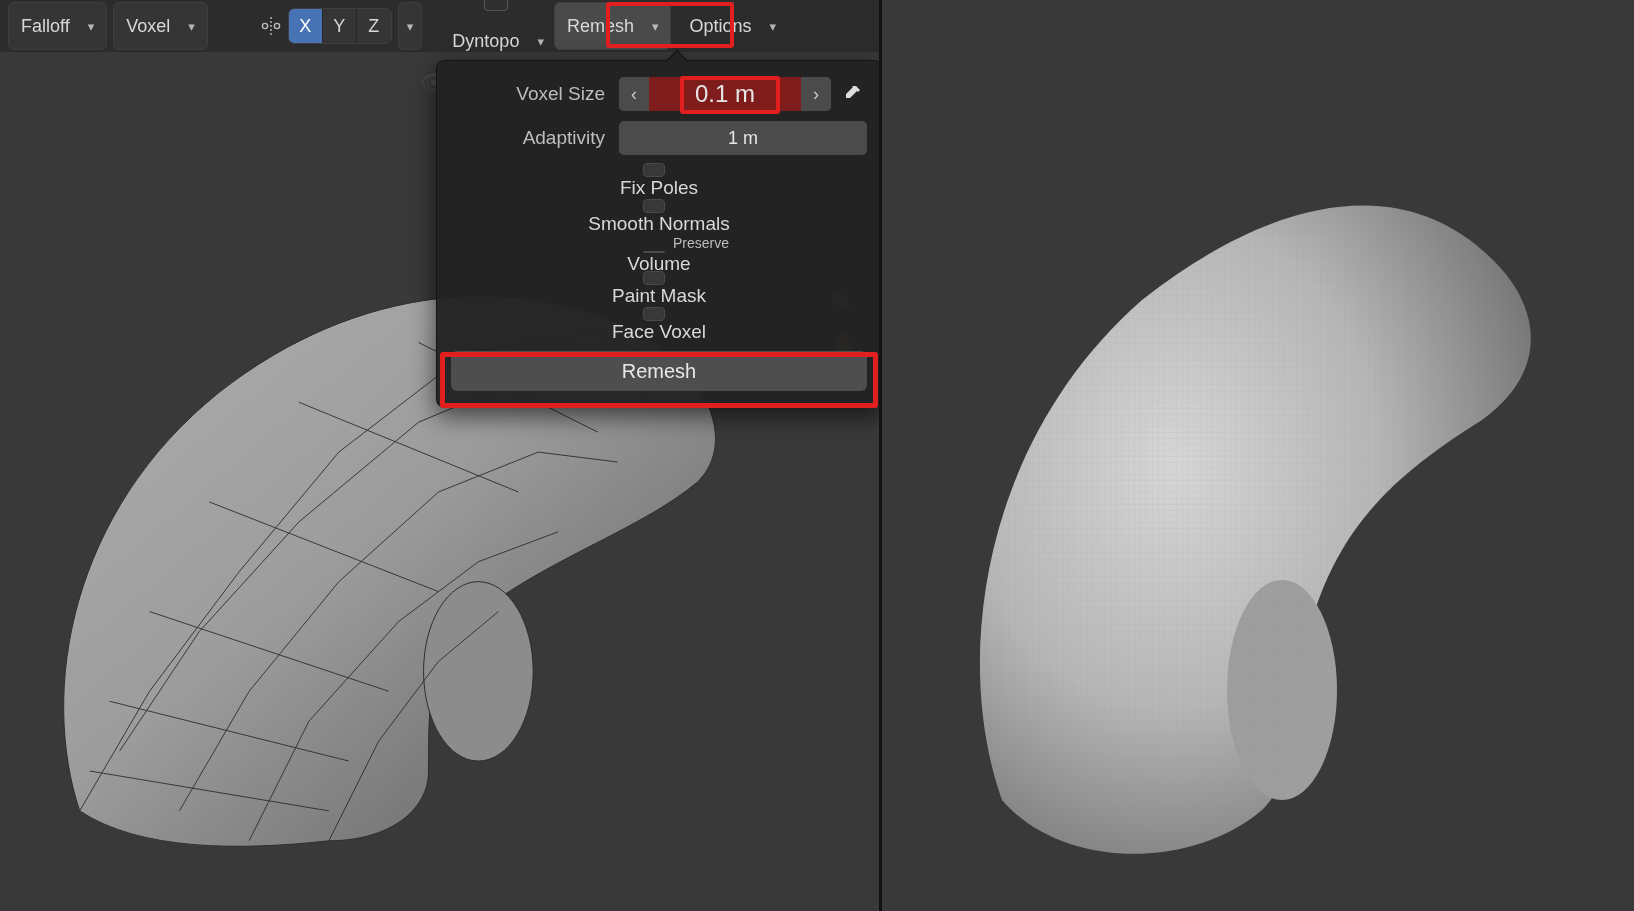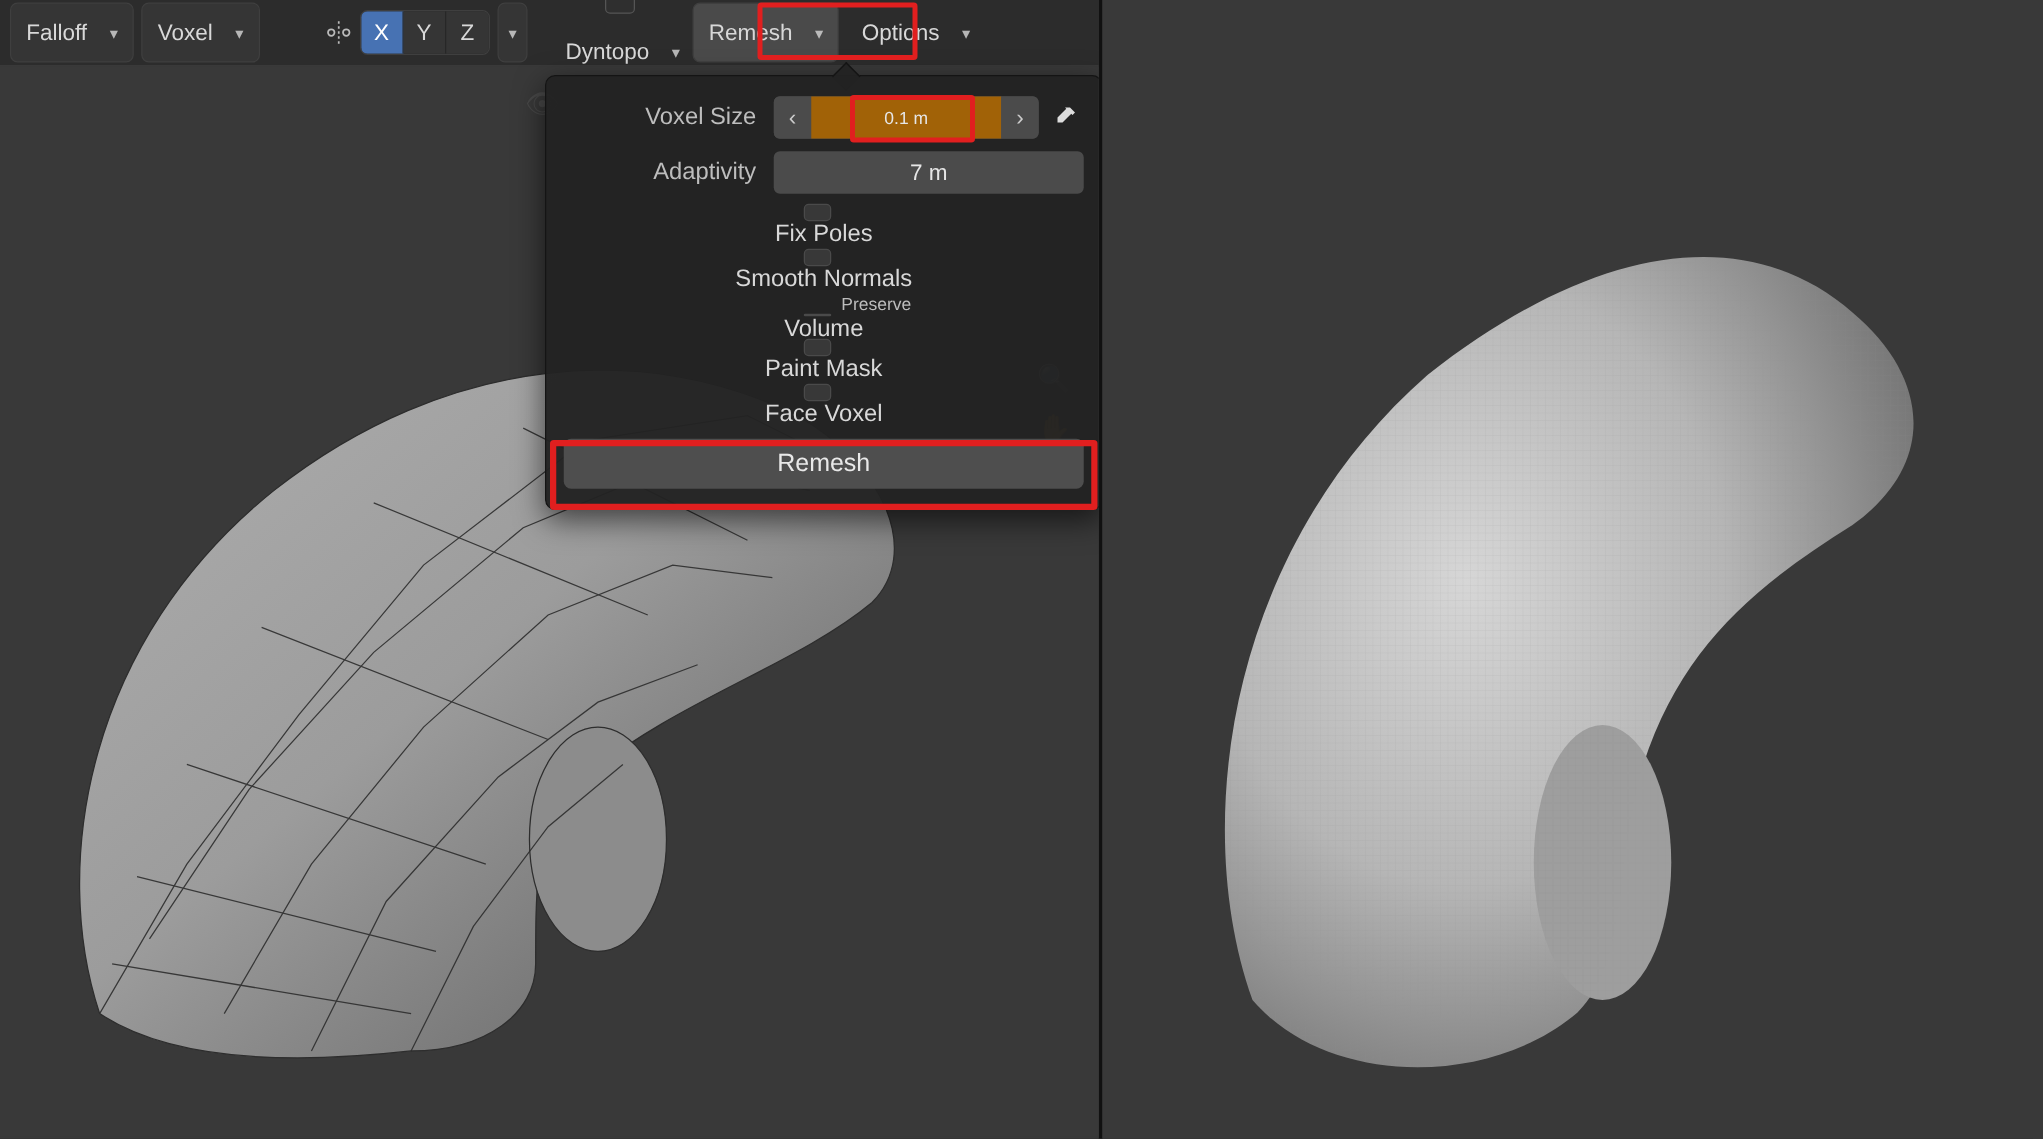--- a/index.html
+++ b/index.html
@@ -136,23 +136,23 @@
   .num-step {
     width: 30px;
     display: flex; align-items: center; justify-content: center;
     background: #4b4b4b;
     color: #ccc;
     cursor: pointer;
   }
   .num-val {
     flex: 1;
     display: flex; align-items: center; justify-content: center;
-    background: #a16207;
+    background: #7f1d1d;
     color: #e6e6e6;
-    font-size: 14px;
+    font-size: 24px;
   }
   .num-plain {
     flex: 1;
     height: 34px;
     display: flex; align-items: center; justify-content: center;
     background: #4b4b4b;
     border-radius: 5px;
     color: #e6e6e6;
     font-size: 18px;
   }
@@ -330,21 +330,21 @@
                 <path d="M14 2l4 4-2 2-1-1-7 7H4v-4l7-7-1-1z" fill="#ddd"></path>
               </svg>
           </div>
         </div>
       </div>
 
       <div class="row">
         <div class="row-label">Adaptivity</div>
         <div class="row-field">
           <div class="num-plain">
-            <span>7 m</span>
+            <span>1 m</span>
           </div>
         </div>
       </div>
 
       <div class="chk-row">
         <div class="spaceL"></div>
         <div class="chk-box"></div>
         <div class="chk-label">Fix Poles</div>
       </div>
 

